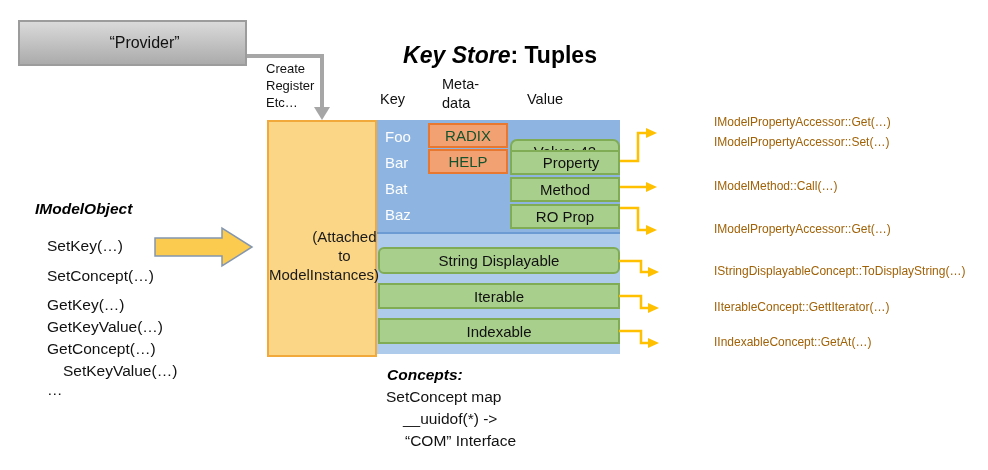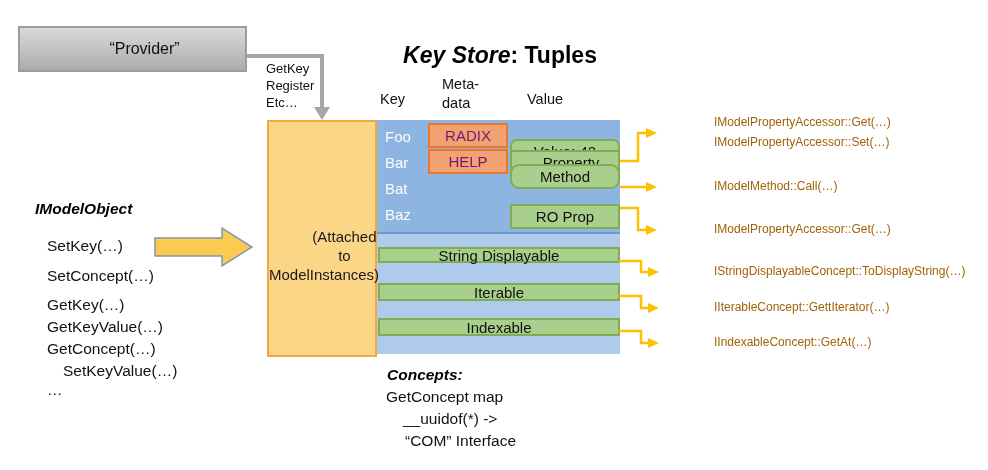--- a/index.html
+++ b/index.html
@@ -3,21 +3,21 @@
 <meta charset="utf-8">
 <style>
   html,body { margin:0; padding:0; background:#ffffff; }
   .canvas {
     position:relative; width:988px; height:470px; overflow:hidden;
     font-family:"Liberation Sans", sans-serif; color:#1a1a1a; background:#ffffff;
   }
   .abs { position:absolute; box-sizing:border-box; }
 
   .provider-box {
-    left:18px; top:26px; width:229px; height:46px;
+    left:18px; top:20px; width:229px; height:46px;
     background:linear-gradient(#DADADA, #ABABAB);
     border:2px solid #9C9C9C;
     display:flex; align-items:center; justify-content:center;
     font-size:16px; color:#111;padding-left:24px;
   }
   .create-note { left:266px; top:60px; font-size:13px; line-height:17px; color:#111; }
 
   .title { left:330px; top:42px; width:340px; text-align:center; font-size:23px; font-weight:bold; color:#000; }
   .title .it { font-style:italic;margin-top:20px; }
 
@@ -33,29 +33,29 @@
   .model-box .msub   { margin-top:33px; line-height:19px; }
 
   .blue-upper { left:377px; top:120px; width:243px; height:112px; background:#8EB4E2; }
   .blue-lower { left:377px; top:232px; width:243px; height:122px; background:#AECBEC; border-top:2px solid #6B9BD2; }
 
   .key-label { left:385px; width:50px; font-size:15px; color:#FDFDFB; }
 
   .meta-cell {
     left:428px; width:80px; height:25px;
     background:#F2A173; border:2px solid #E8772F;
-    display:flex; align-items:center; justify-content:center; font-size:15px; color:#701a75;
+    display:flex; align-items:center; justify-content:center; font-size:15px; color:#14532d;
   }
   .value-cell {
     left:510px; width:110px; height:25px;
     background:#A9CF8C; border:2px solid #7FAC55;
     display:flex; align-items:center; justify-content:center; font-size:15px; color:#111;
   }
   .concept-bar {
-    left:378px; width:242px; height:18px;
+    left:378px; width:242px; height:26px;
     background:#A9CF8C; border:2px solid #7FAC55;
     display:flex; align-items:center; justify-content:center; font-size:15px; color:#111;
   }
 
   .left-title { left:35px; top:200px; font-size:15.5px; font-weight:bold; font-style:italic; color:#000; }
   .left-method { left:47px; font-size:15.5px; color:#111; }
 
   .right-label { left:666px; font-size:12px; color:#a16207; white-space:nowrap;margin-left:48px; }
 
   .concepts-title { left:387px; top:366px; font-size:15.5px; font-weight:bold; font-style:italic; color:#000;text-align:right; }
@@ -67,21 +67,21 @@
 </head>
 <body>
 
 <div class="canvas">
 
   <div class="abs provider-box">
     <span>“Provider”</span>
   </div>
 
   <div class="abs create-note">
-    <div>GetKey</div>
+    <div>Create</div>
     <div>Register</div>
     <div>Etc…</div>
   </div>
 
   <div class="abs title">
     <span class="it">Key Store</span><span>: Tuples</span>
   </div>
 
   <div class="abs col-head" style="left:380px; top:91px;">Key</div>
   <div class="abs col-head" style="left:442px; top:75px; line-height:19px;">
@@ -101,24 +101,24 @@
   <div class="abs key-label" style="top:128px;">Foo</div>
   <div class="abs key-label" style="top:154px;">Bar</div>
   <div class="abs key-label" style="top:180px;">Bat</div>
   <div class="abs key-label" style="top:206px;">Baz</div>
 
   <div class="abs meta-cell" style="top:123px;">RADIX</div>
   <div class="abs meta-cell" style="top:149px;">HELP</div>
 
   <div class="abs value-cell" style="top:139px;border-radius:7px;">Value: 42</div>
   <div class="abs value-cell" style="top:150px;padding-left:12px;">Property</div>
-  <div class="abs value-cell" style="top:164px;border-radius:9px;">Method</div>
+  <div class="abs value-cell" style="top:177px;">Method</div>
   <div class="abs value-cell" style="top:204px;">RO Prop</div>
 
-  <div class="abs concept-bar" style="top:247px; height:16px;">String Displayable</div>
+  <div class="abs concept-bar" style="top:247px; height:27px;border-radius:6px;">String Displayable</div>
   <div class="abs concept-bar" style="top:283px;">Iterable</div>
   <div class="abs concept-bar" style="top:318px;">Indexable</div>
 
   <div class="abs left-title">IModelObject</div>
   <div class="abs left-method" style="top:237px;">SetKey(…)</div>
   <div class="abs left-method" style="top:267px;">SetConcept(…)</div>
   <div class="abs left-method" style="top:296px;">GetKey(…)</div>
   <div class="abs left-method" style="top:318px;">GetKeyValue(…)</div>
   <div class="abs left-method" style="top:340px;">GetConcept(…)</div>
   <div class="abs left-method" style="top:362px;margin-left:16px;">SetKeyValue(…)</div>
@@ -126,21 +126,21 @@
 
   <div class="abs right-label" style="top:115px;">IModelPropertyAccessor::Get(…)</div>
   <div class="abs right-label" style="top:135px;">IModelPropertyAccessor::Set(…)</div>
   <div class="abs right-label" style="top:179px;">IModelMethod::Call(…)</div>
   <div class="abs right-label" style="top:222px;">IModelPropertyAccessor::Get(…)</div>
   <div class="abs right-label" style="top:264px;">IStringDisplayableConcept::ToDisplayString(…)</div>
   <div class="abs right-label" style="top:300px;">IIterableConcept::GettIterator(…)</div>
   <div class="abs right-label" style="top:335px;">IIndexableConcept::GetAt(…)</div>
 
   <div class="abs concepts-title">Concepts:</div>
-  <div class="abs concepts-line" style="left:386px; top:388px;">GetConcept map</div>
+  <div class="abs concepts-line" style="left:386px; top:388px;">SetConcept map</div>
   <div class="abs concepts-line" style="left:403px; top:410px;">__uuidof(*) -&gt;</div>
   <div class="abs concepts-line" style="left:405px; top:432px;">“COM” Interface</div>
 
   <svg class="overlay" width="988" height="470">
     <defs>
       <marker id="yhead" markerUnits="userSpaceOnUse" markerWidth="11" markerHeight="10" refX="1" refY="5" orient="auto">
         <path d="M0,0 L11,5 L0,10 z" fill="#FFC000"></path>
       </marker>
     </defs>
 

